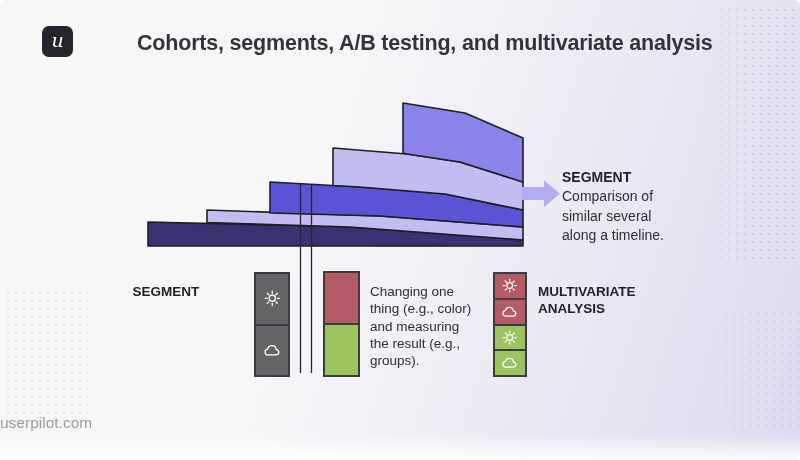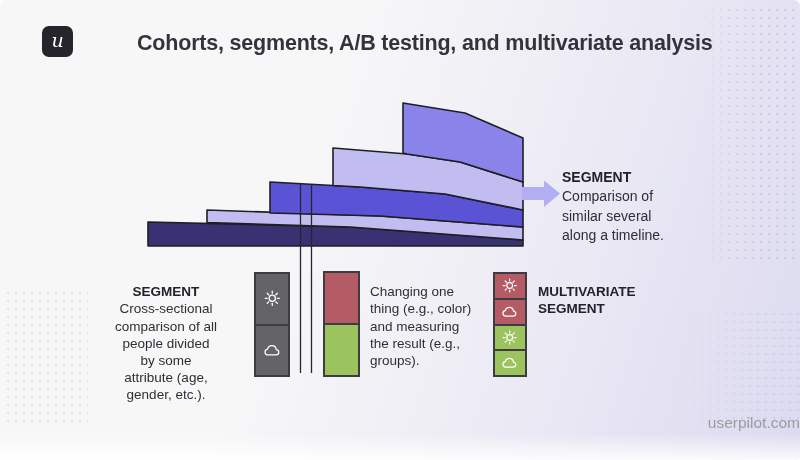--- a/index.html
+++ b/index.html
@@ -52,21 +52,21 @@
   #columns{position:absolute; left:0; top:0;}
   .column{
     position:absolute; display:flex; flex-direction:column;
     border:2px solid #3c3c42; box-sizing:border-box; background:#3c3c42;
   }
   .cell{flex:1; display:flex; align-items:center; justify-content:center;}
   .cell + .cell{border-top:2px solid #3c3c42;}
   .cell svg{width:58%; height:auto; max-height:72%;}
 
   .footer{
-    position:absolute; left:0; right:0; top:414px; text-align:right;
+    position:absolute; left:0; right:0; top:414px; text-align:left;
     font-size:15.5px; color:#9b9ba2;
   }
 </style>
 </head>
 <body>
 
 <div class="canvas">
   <div class="dots tr"></div>
   <div class="dots bl"></div>
   <div class="dots br"></div>
@@ -158,35 +158,30 @@
       </div>
     </div>
 
   <div class="txt cohort">
     <b>SEGMENT</b><span>Comparison of
 similar several
 along a timeline.</span>
   </div>
 
   <div class="txt segment">
-    <b>SEGMENT</b><span>Cross-sectional
-comparison of all
-people divided
-by some
-attribute (age,
-gender, etc.).</span>
+    <b>SEGMENT</b>
   </div>
 
   <div class="txt abtest">
     <span>Changing one
 thing (e.g., color)
 and measuring
 the result (e.g.,
 groups).</span>
   </div>
 
   <div class="txt multivariate">
     <b>MULTIVARIATE
-SEGMENT</b>
+ANALYSIS</b>
   </div>
 
   <div class="footer">userpilot.com</div>
 </div>
 
 </body></html>

